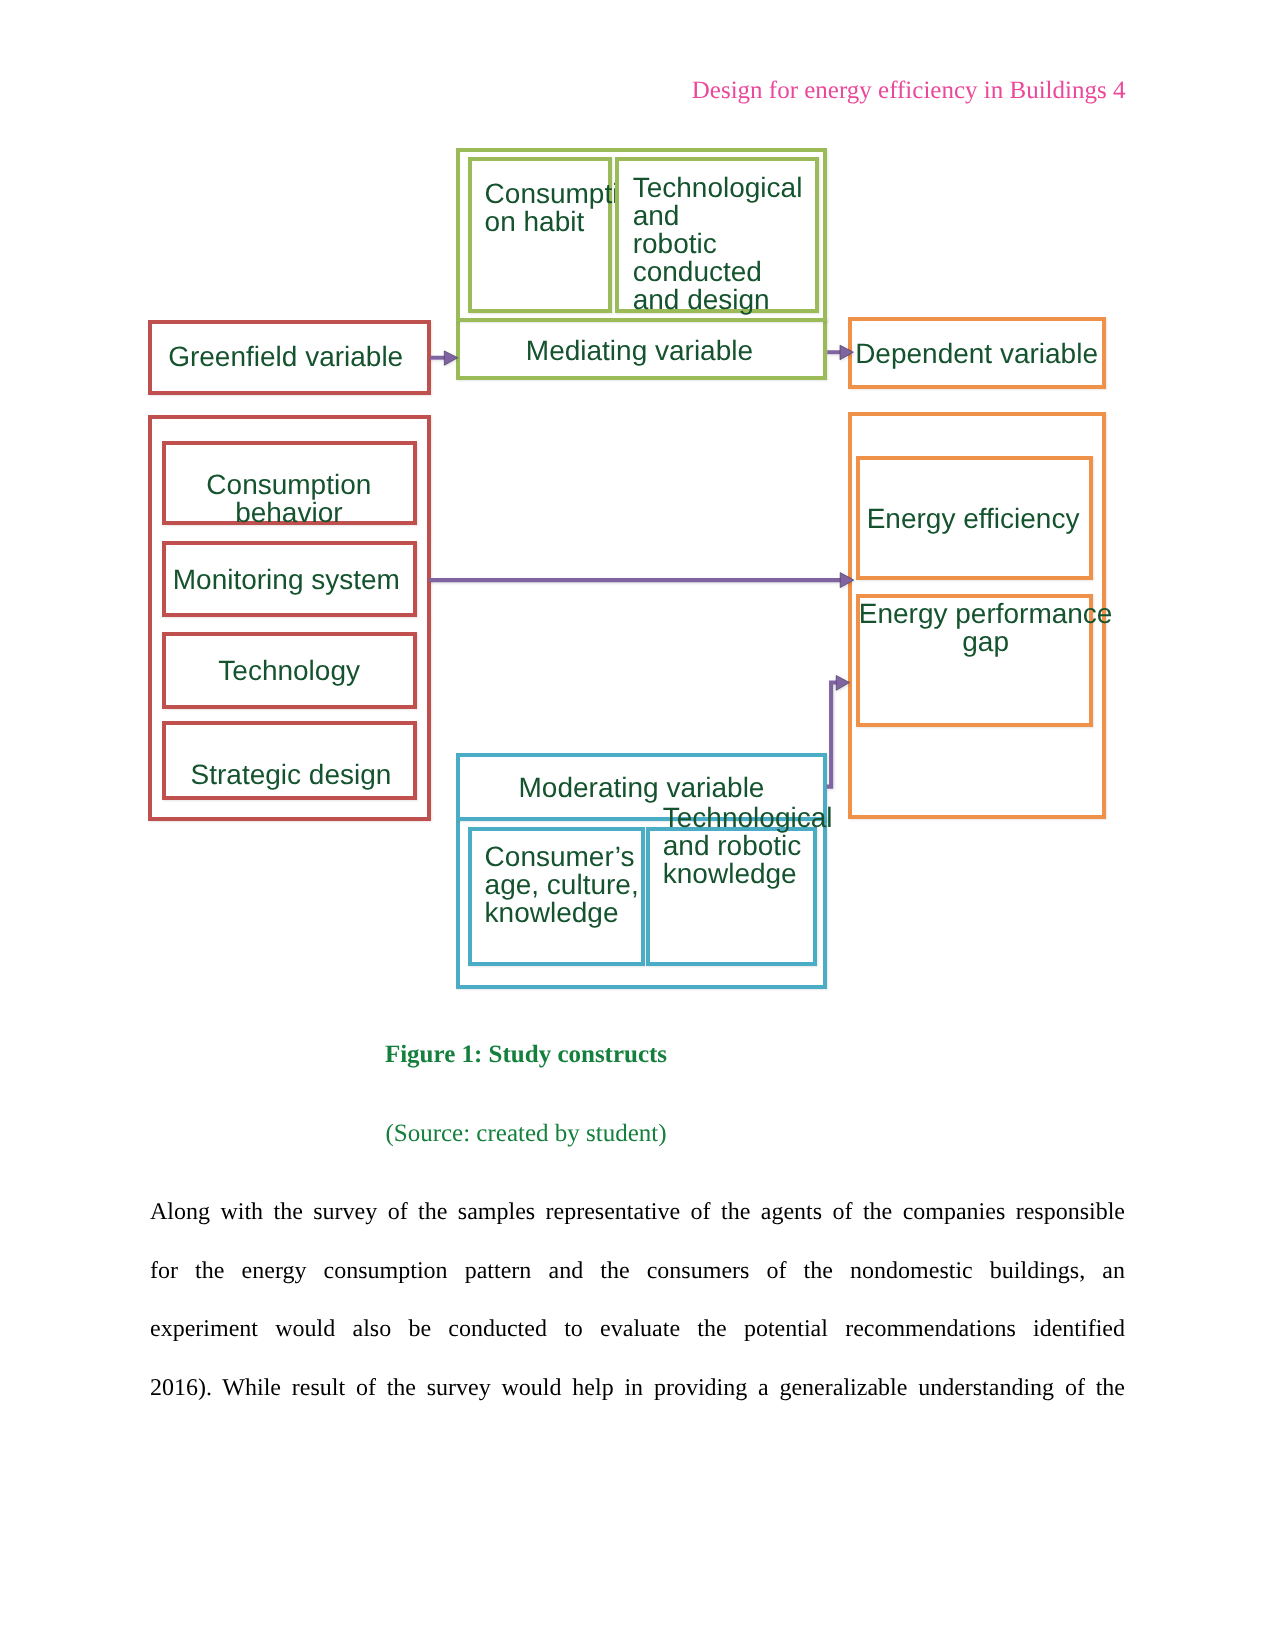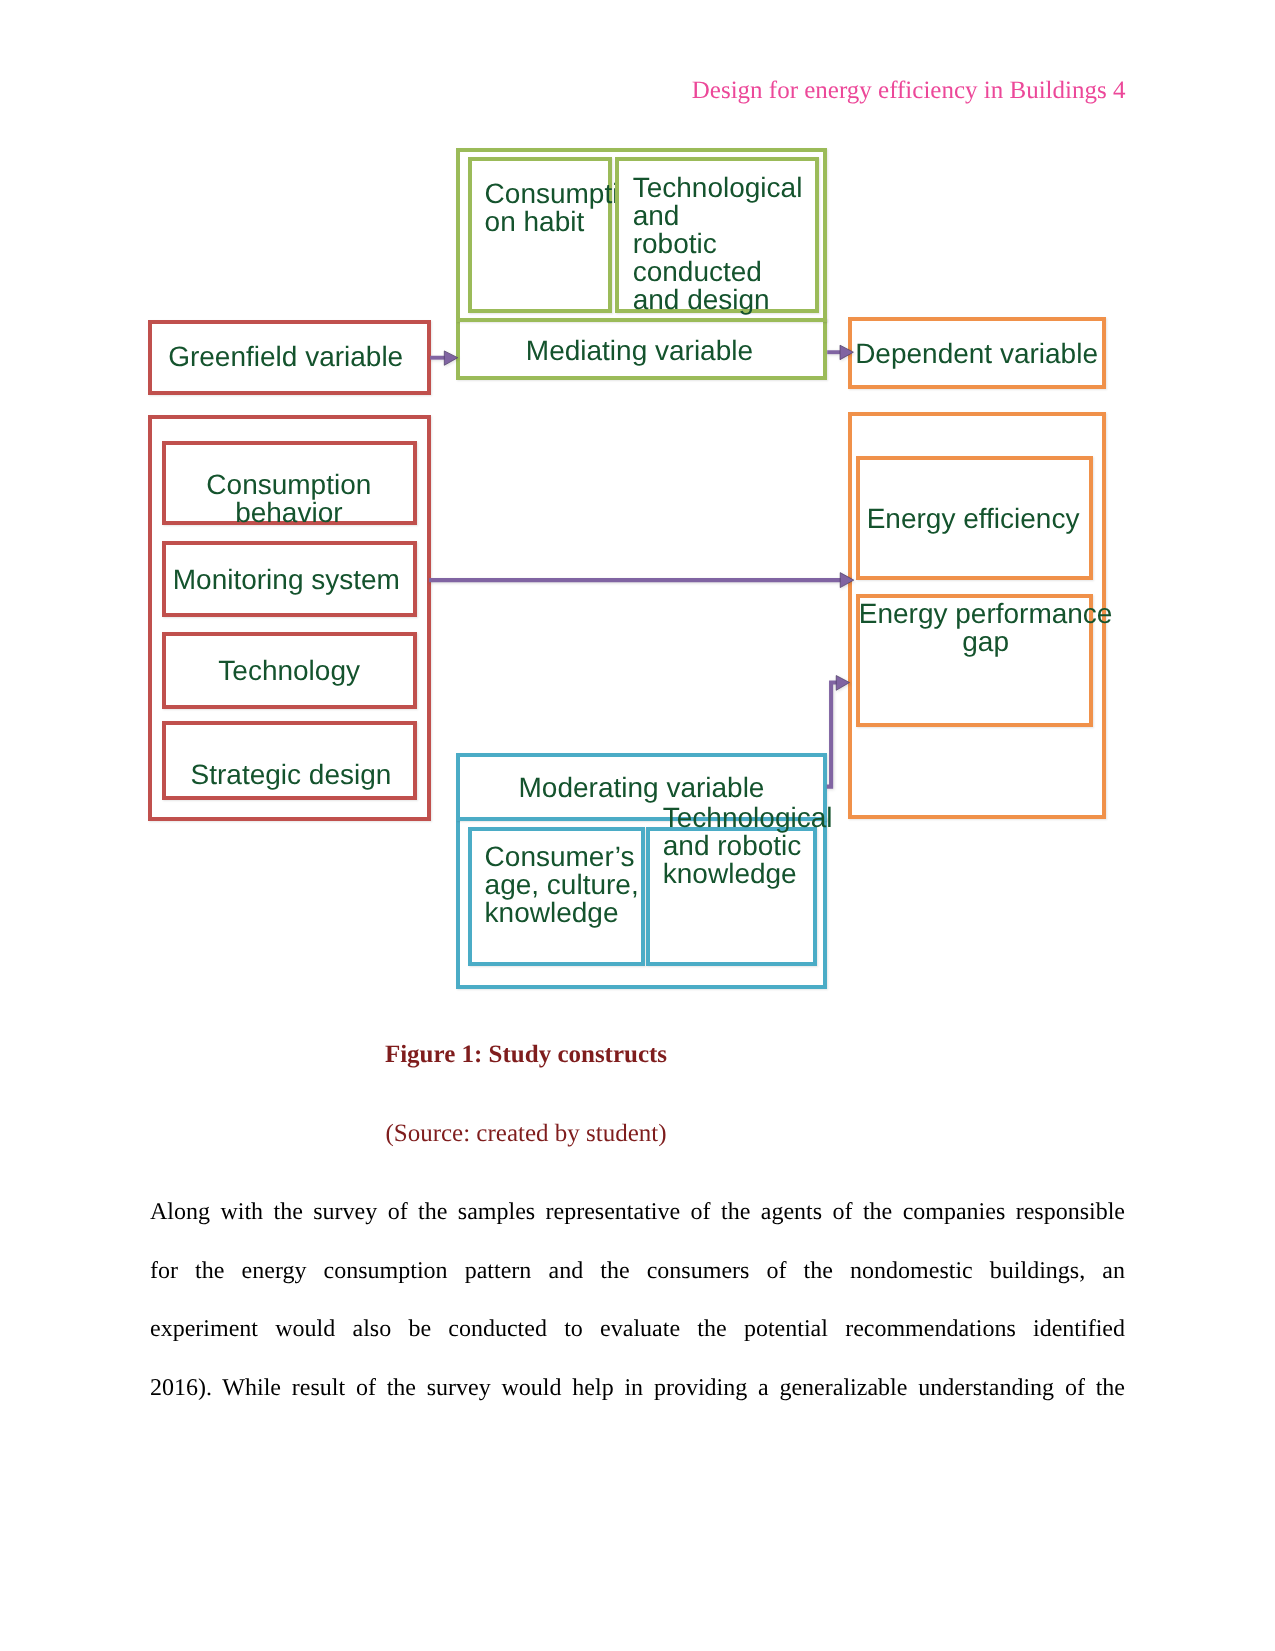--- a/index.html
+++ b/index.html
@@ -17,21 +17,21 @@
   .fig{position:absolute;left:0;top:0;width:1275px;height:1020px;}
   .bx{position:absolute;box-sizing:border-box;background:transparent;
        box-shadow:1.1px 1.1px 1.8px rgba(0,0,0,0.10);}
 
   .lbl{position:absolute;box-sizing:border-box;
        font-family:"Liberation Sans",sans-serif;color:#14532d;
        font-size:28px;line-height:28px;text-align:center;white-space:pre-line;}
   .lbl.tl{text-align:left;}
 
   
-  .cap{position:absolute;left:0;width:1052px;text-align:center;font-size:25px;color:#7f1d1d;}
+  .cap{position:absolute;left:0;width:1052px;text-align:center;font-size:25px;color:#15803d;}
   .cap.b{font-weight:bold;}
 
   
   .para{position:absolute;left:150px;width:975px;font-size:24px;color:#000;}
   .pline{text-align:justify;text-align-last:justify;line-height:58.6px;}
   .pline.last{text-align-last:justify;}
 </style>
 </head>
 <body>
 

